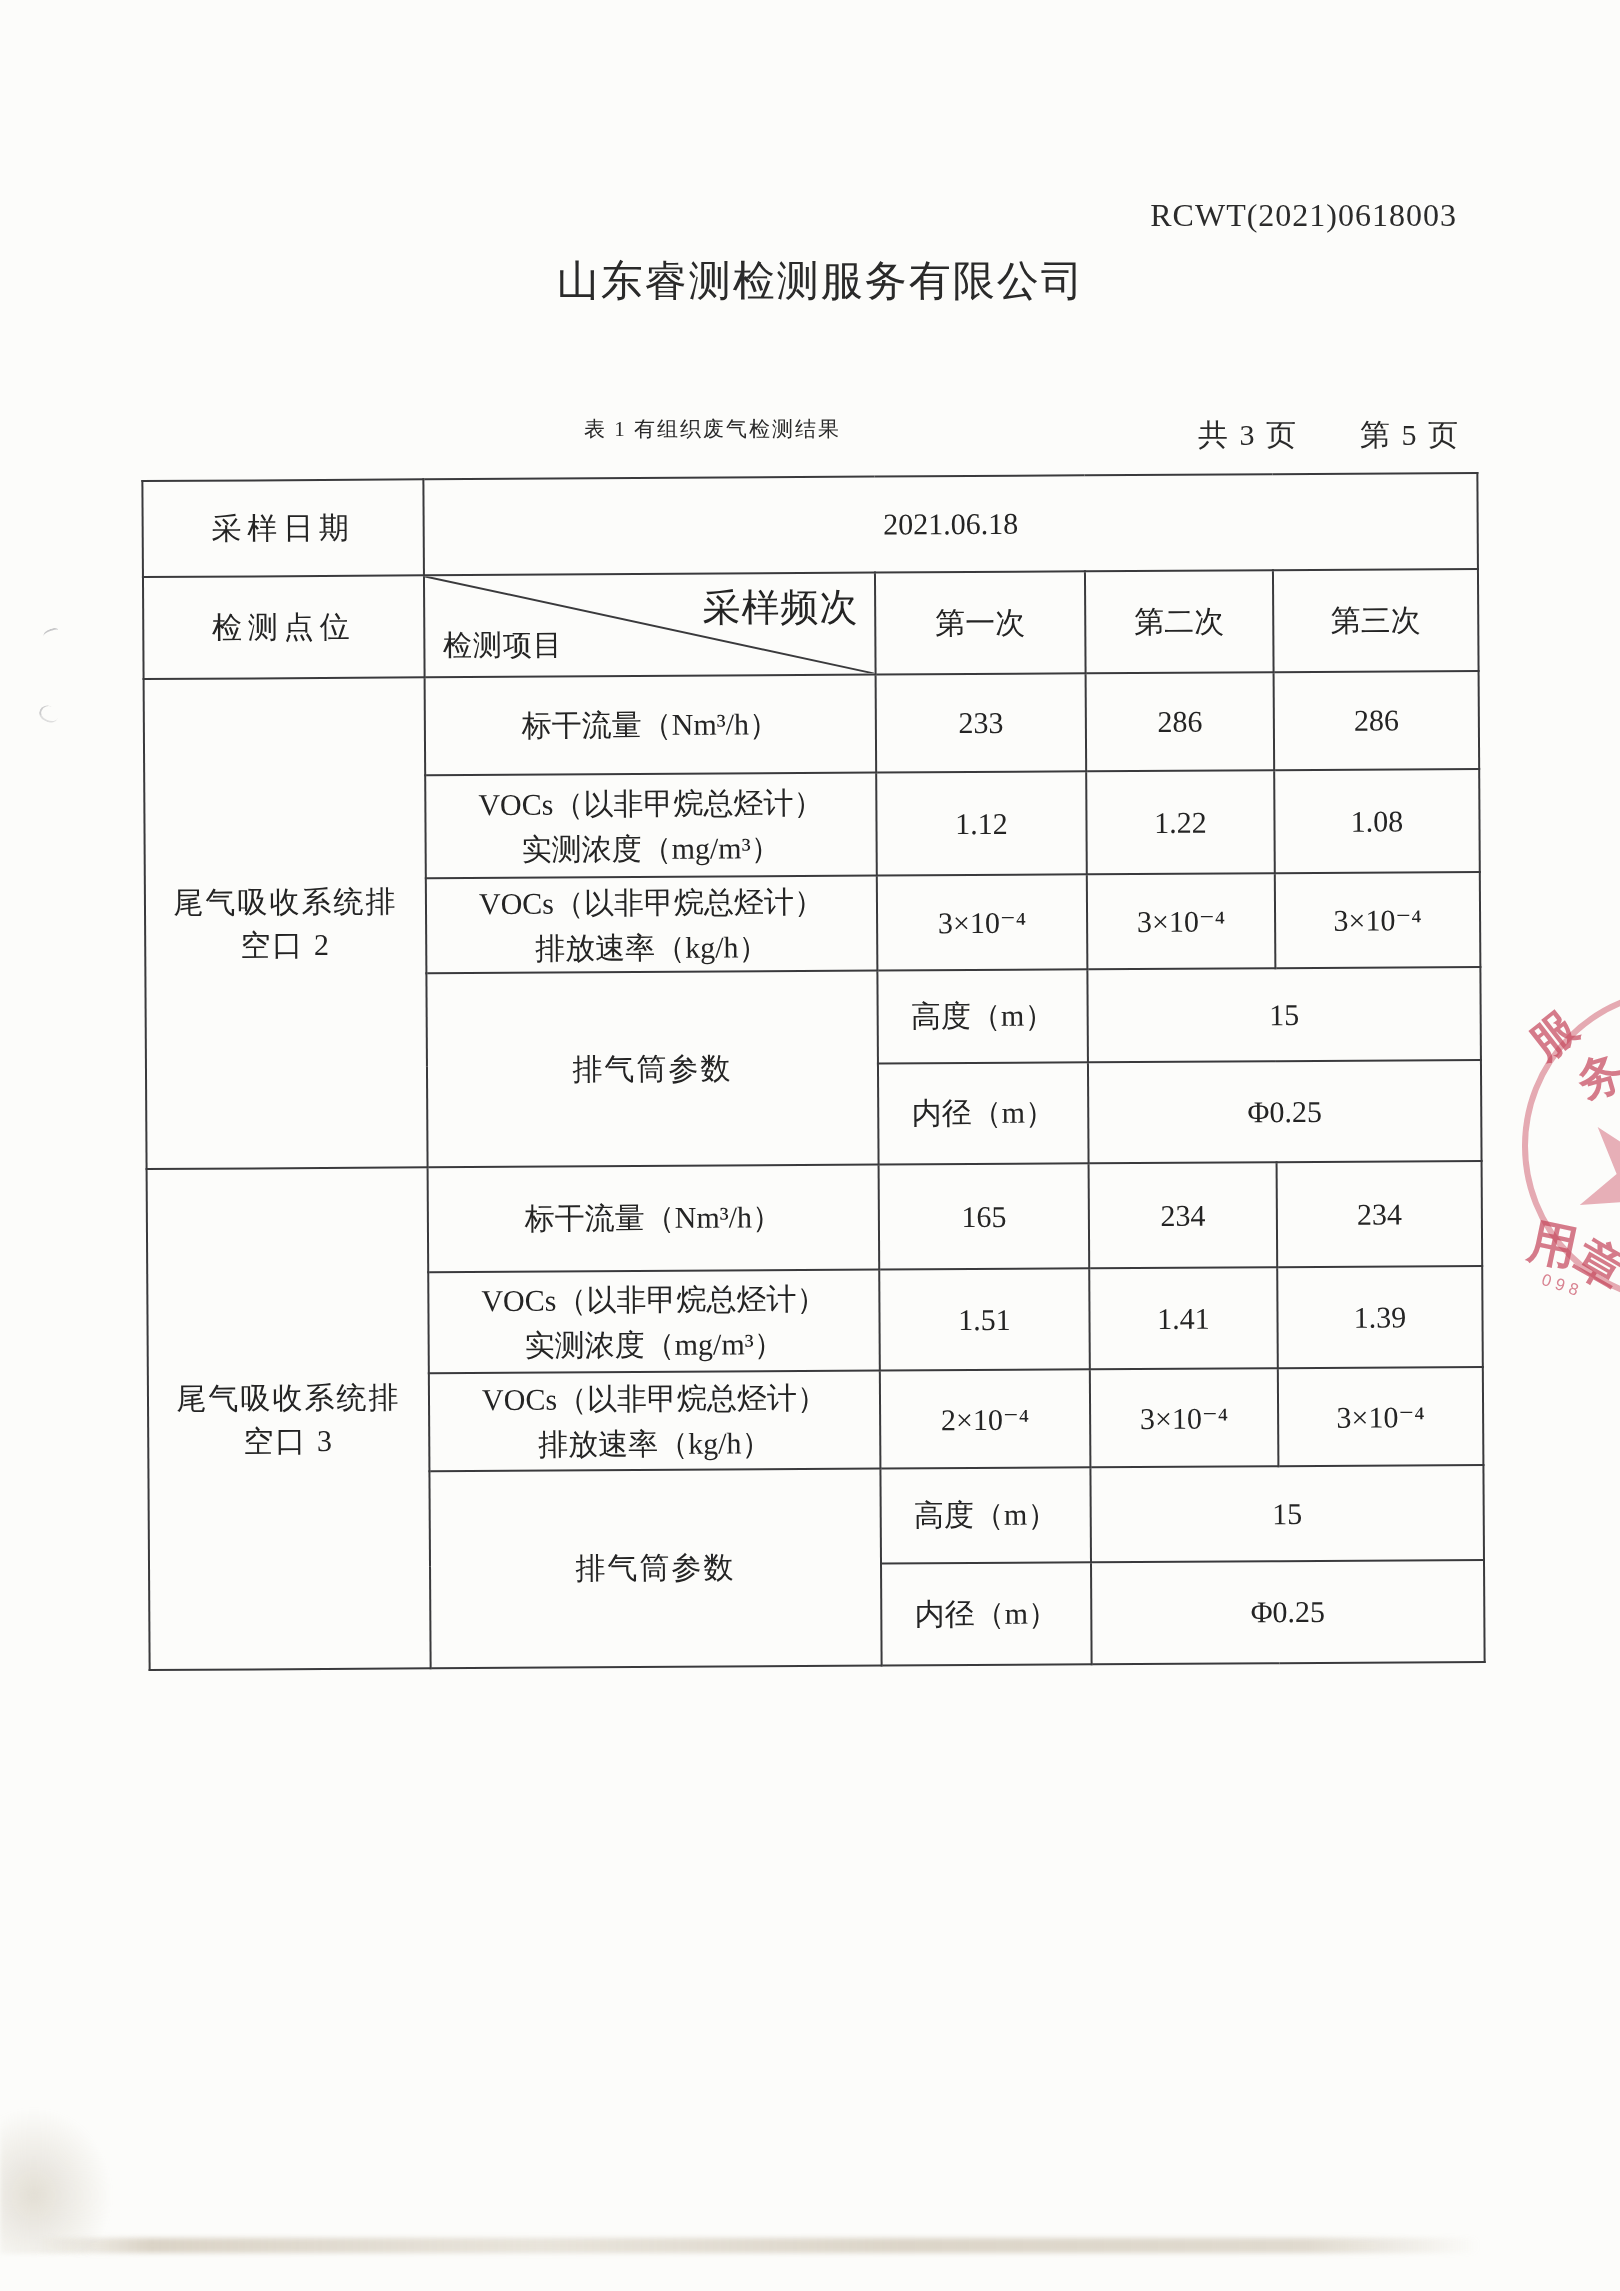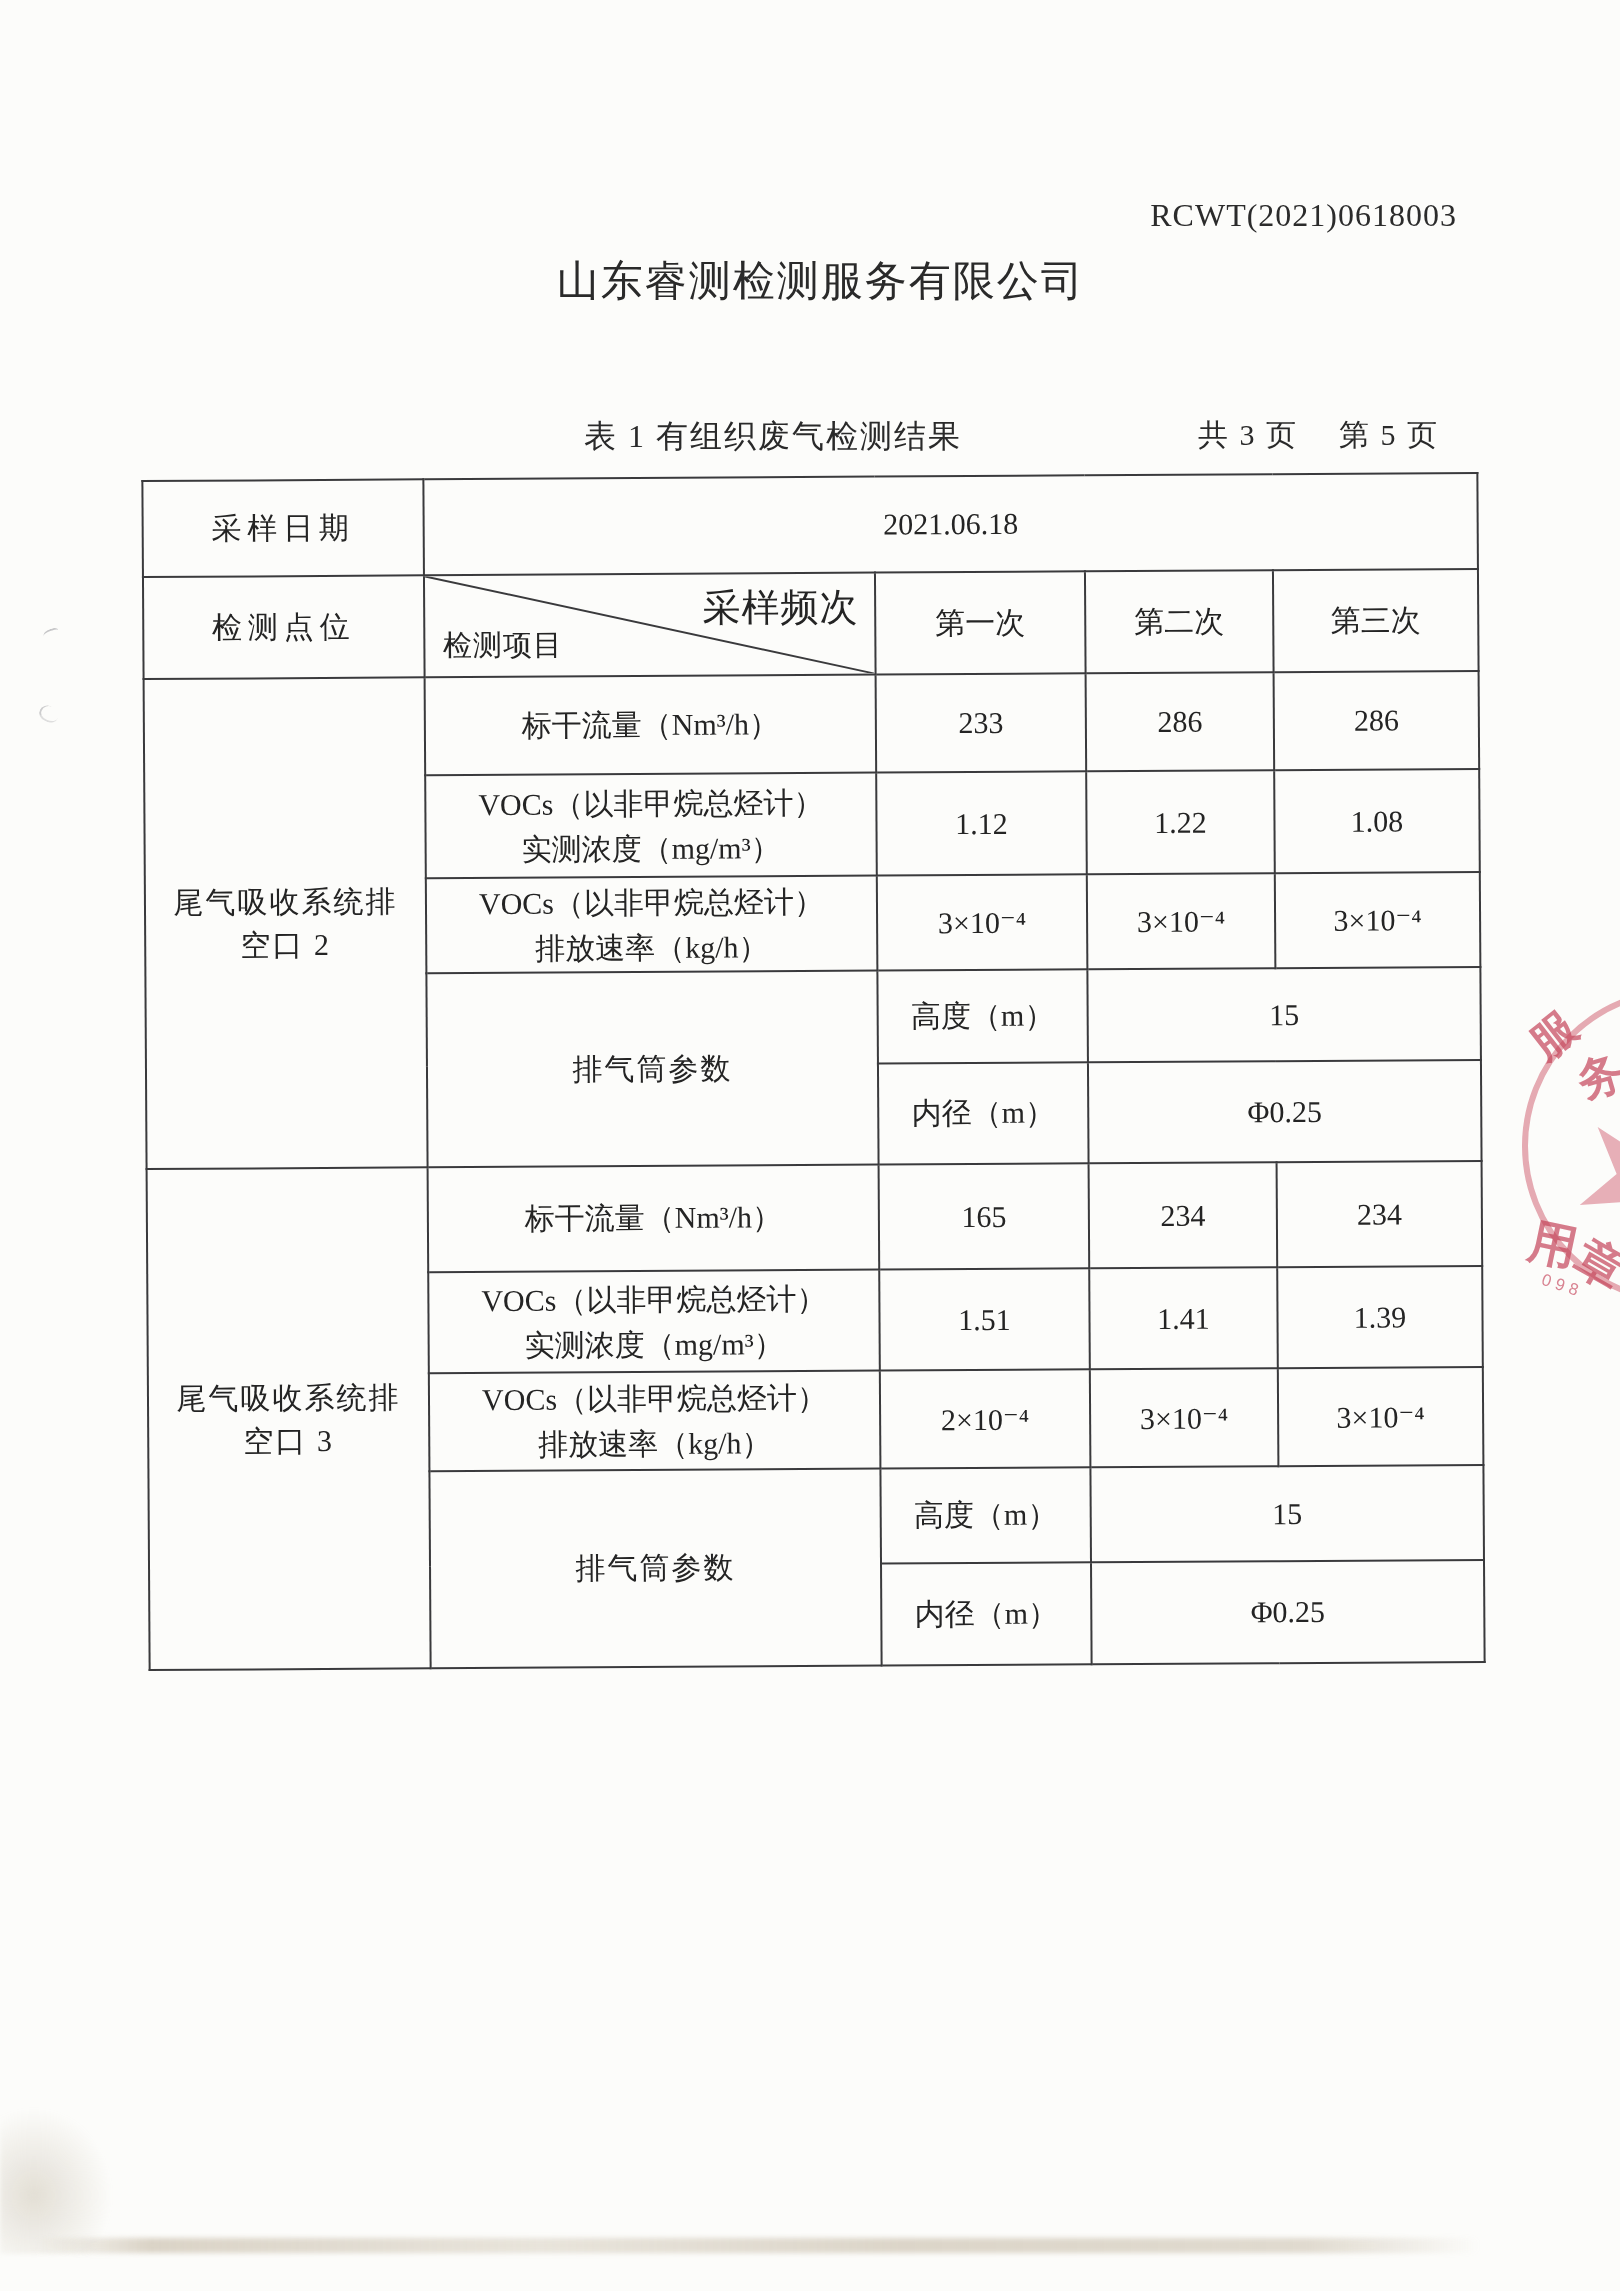--- a/index.html
+++ b/index.html
@@ -45,34 +45,34 @@
     font-size: 56px;
     font-weight: bold;
     letter-spacing: 37px;
     text-indent: 37px;
     color: #1e1e1e;
   }
   .caption {
     position: absolute;
     top: 415px;
     left: 584px;
-    font-size: 32px;
+    font-size: 21px;
     letter-spacing: 2px;
     color: #2a2a2a;
   }
   .pageinfo {
     position: absolute;
     top: 415px;
     left: 1198px;
     font-size: 30px;
     letter-spacing: 2px;
     color: #2a2a2a;
     white-space: nowrap;
   }
-  .pageinfo .pi-total { margin-right: 41px; }
+  .pageinfo .pi-total { margin-right: 62px; }
 
   
   .table-wrap {
     position: absolute;
     left: 145px;
     top: 476px;
     width: 1335px;
     transform: rotate(-0.35deg);
     transform-origin: 50% 50%;
   }

